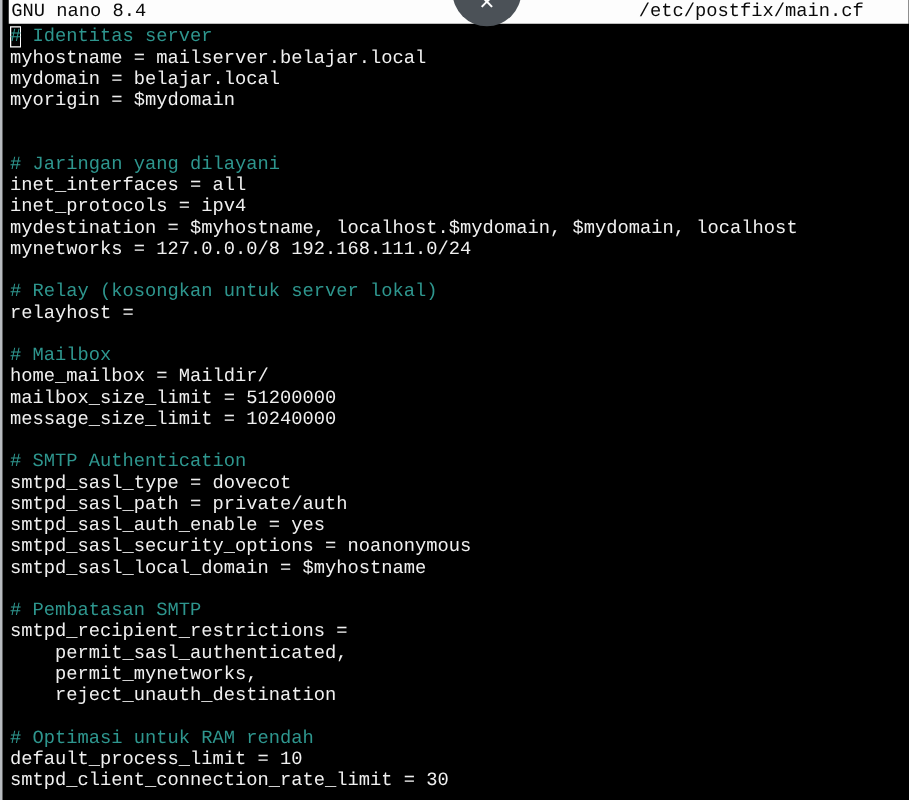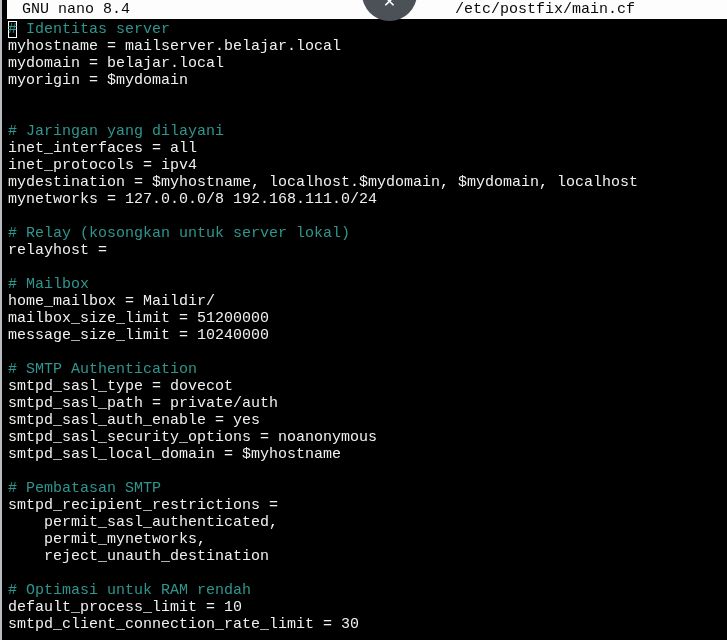--- a/index.html
+++ b/index.html
@@ -25,22 +25,22 @@
   }
   .titlebar{
     position:absolute;left:7px;right:0;top:0;height:19px;
     background:var(--titlebar-bg);
     color:var(--titlebar-text);
     font-size:15px;line-height:19px;
     display:flex;align-items:center;
     white-space:pre;
     z-index:2;
   }
-  .titlebar .app{padding-left:15px;}
-  .titlebar .file{margin-left:auto;margin-right:92px;}
+  .titlebar .app{padding-left:2px;}
+  .titlebar .file{margin-left:auto;margin-right:36px;}
   .close-btn{
     position:absolute;
     left:362px;top:-34px;width:55px;height:55px;
     border-radius:50%;
     background:var(--close-bg);
     display:flex;align-items:flex-end;justify-content:center;
     padding-bottom:13px;
     z-index:10;
     cursor:pointer;
   }

